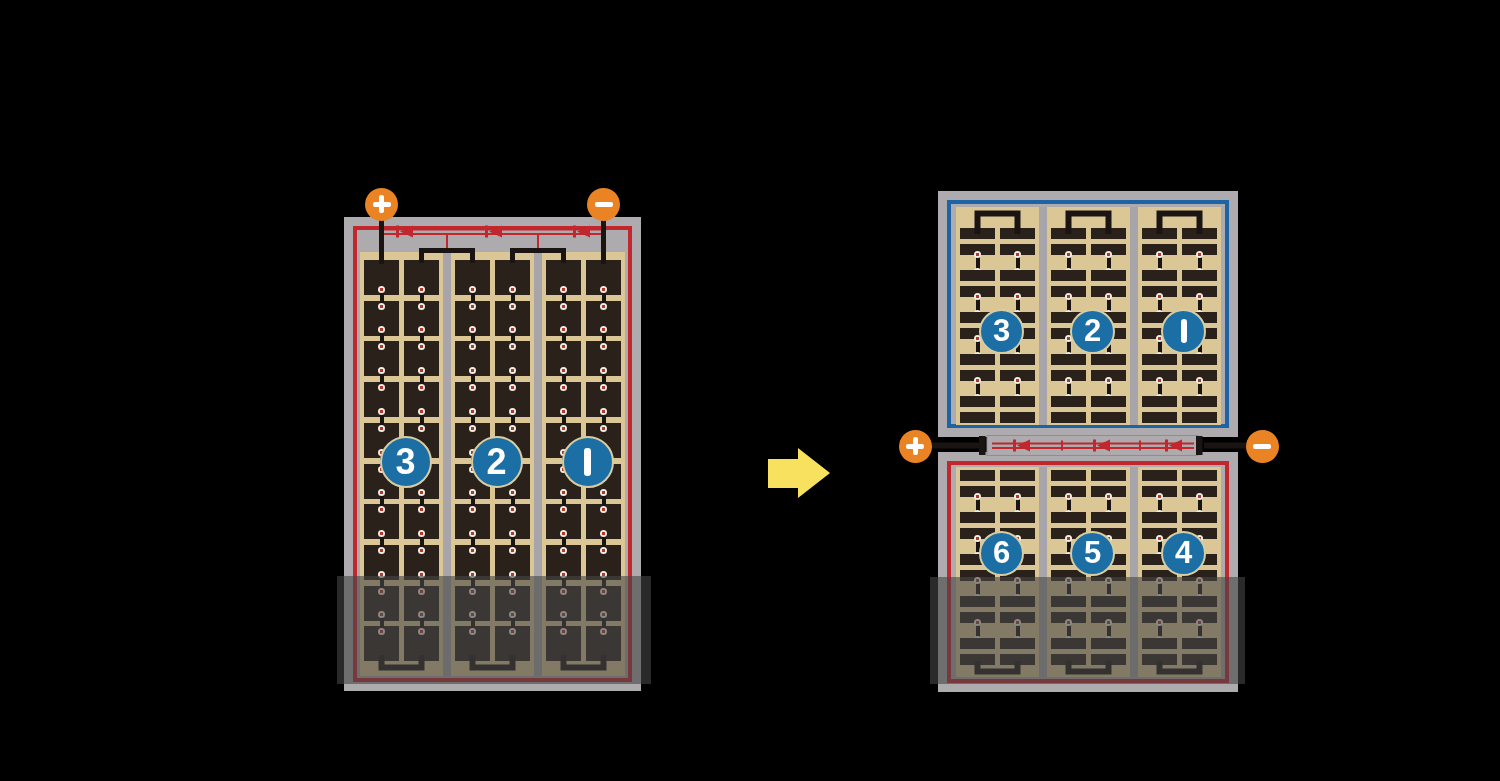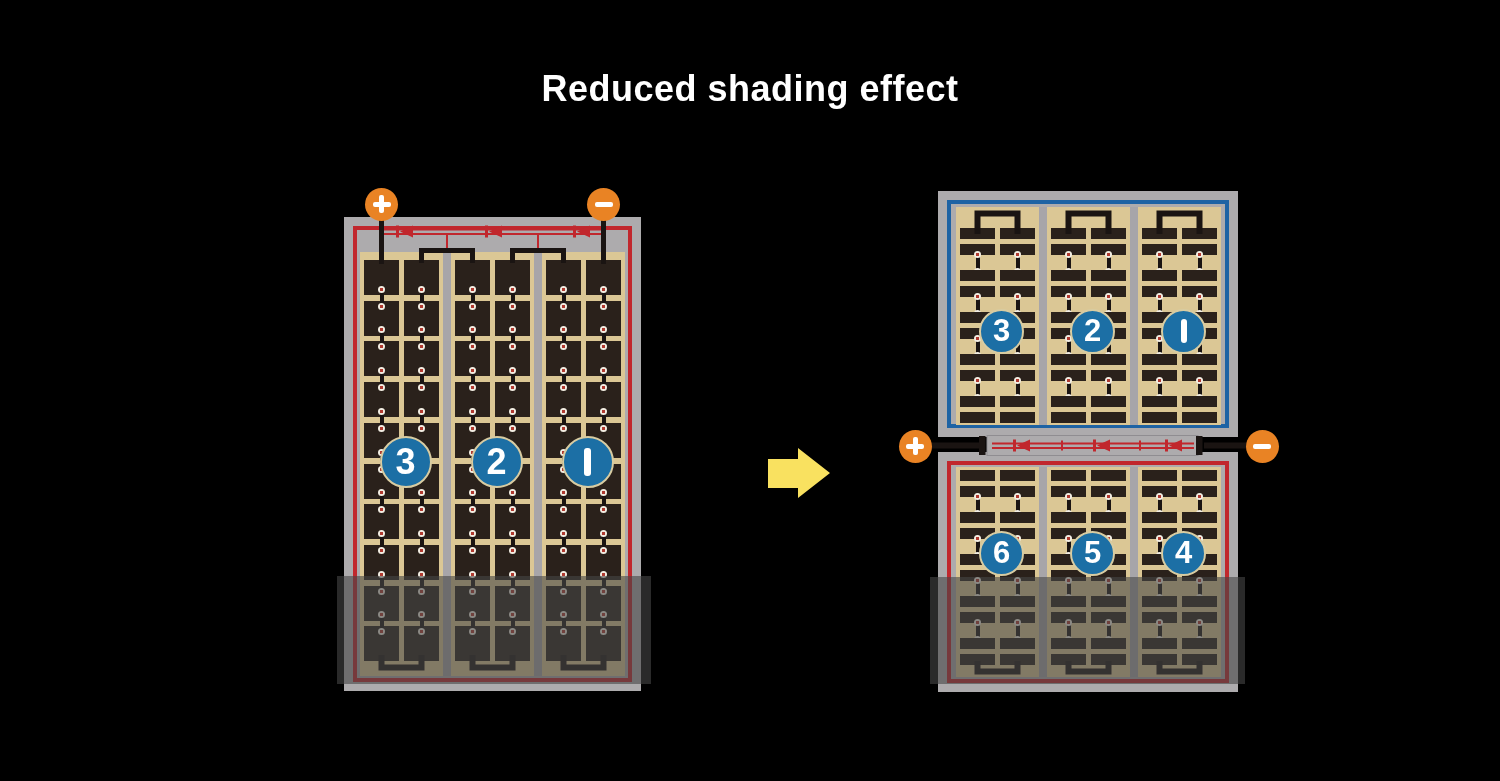--- a/index.html
+++ b/index.html
@@ -24,21 +24,20 @@
   .one-bar{position:static !important;background:#fff;border-radius:3px;}
   .terminal{width:33px;height:33px;border-radius:50%;background:var(--terminal_orange);}
   .tbar{background:#fff;border-radius:2px;}
   svg{position:absolute;left:0;top:0;pointer-events:none;}
   .shade{background:var(--shade);}
 </style>
 </head>
 <body>
 
 <div class="stage">
-  <div class="title">Reduced shading effect</div>
   <div id="render-root">
       <div class="frame" style="left: 344px; top: 217px; width: 297px; height: 474px;">
         <div class="pborder" style="left: 9px; top: 9px; width: 279px; height: 456px; border-color: rgb(193, 39, 45);"></div>
       </div>
       <div class="field" style="left: 360px; top: 252px; width: 265px; height: 424px;">
         <div class="sep" style="left: 83px;"></div>
         <div class="sep" style="left: 174px;"></div>
         <div class="cell" style="left: 4px; top: 8px; width: 35px; height: 35px;"></div>
         <div class="cell" style="left: 4px; top: 48.7px; width: 35px; height: 35px;"></div>
         <div class="cell" style="left: 4px; top: 89.4px; width: 35px; height: 35px;"></div>

